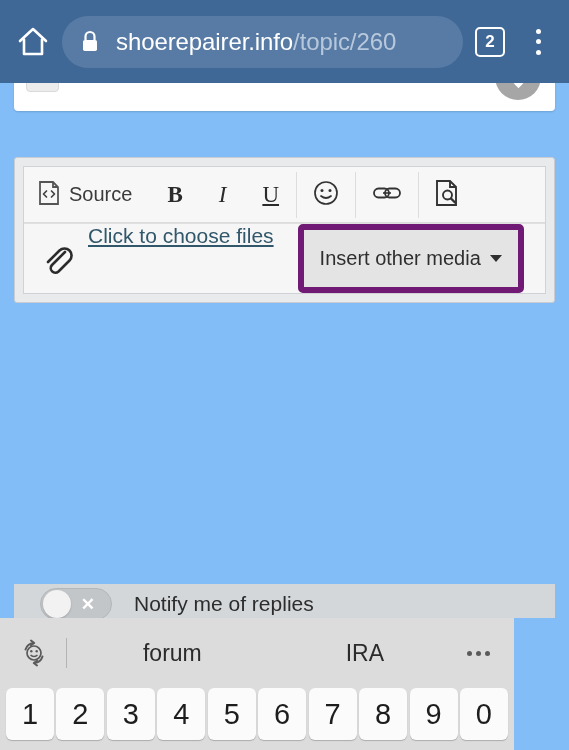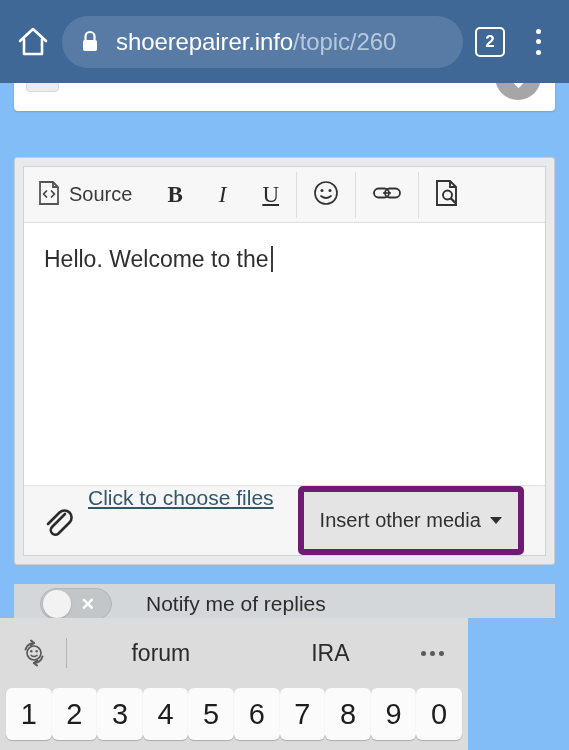--- a/index.html
+++ b/index.html
@@ -325,29 +325,29 @@
     right: 16px; top: 50%;
     transform: translateY(-50%);
     color: #ffffff;
     font-size: 17px;
     font-weight: bold;
     line-height: 1;
   }
   .notify-label {
     font-size: 21px;
     color: #2c2c2c;
-    margin-left: 34px;
+    margin-left: 22px;
     white-space: nowrap;
   }
 
   
   .keyboard {
     position: absolute;
     bottom: 0; left: 0;
-    width: 468px;
+    width: 514px;
     height: 132px;
     background: #dcdcdc;
     z-index: 20;
   }
   .suggest-bar {
     height: 70px;
     display: flex;
     align-items: center;
     box-sizing: border-box;
     padding: 0 14px;
@@ -477,23 +477,20 @@
             <svg width="24" height="26" viewBox="0 0 24 26">
               <path d="M2 1 h13 l6 6 v18 h-19 z" fill="none" stroke="#333" stroke-width="1.9"></path>
               <path d="M15 1 v6 h6" fill="none" stroke="#333" stroke-width="1.9"></path>
               <circle cx="12.5" cy="15" r="4.5" fill="none" stroke="#333" stroke-width="1.9"></circle>
               <line x1="16" y1="18.5" x2="20" y2="22.5" stroke="#333" stroke-width="2.4" stroke-linecap="round"></line>
             </svg>
           </span>
         </div>
       </div>
 
-      <div class="editor-body">
-        <span class="editor-text">Hello. Welcome to the</span><span class="caret"></span>
-      </div>
 
       <div class="editor-footer">
         <span class="clip-icon">
           <svg width="34" height="34" viewBox="0 0 34 34">
             <path d="M25 10 L12 23 a4.6 4.6 0 0 0 6.5 6.5 L29.5 18.5 a7 7 0 0 0 -10 -10 L8 20" fill="none" stroke="#2b2b2b" stroke-width="2.6" stroke-linecap="round" stroke-linejoin="round"></path>
           </svg>
         </span>
         <span class="choose-files">Click to choose files</span>
         <span class="media-btn">
           <span>Insert other media</span>

